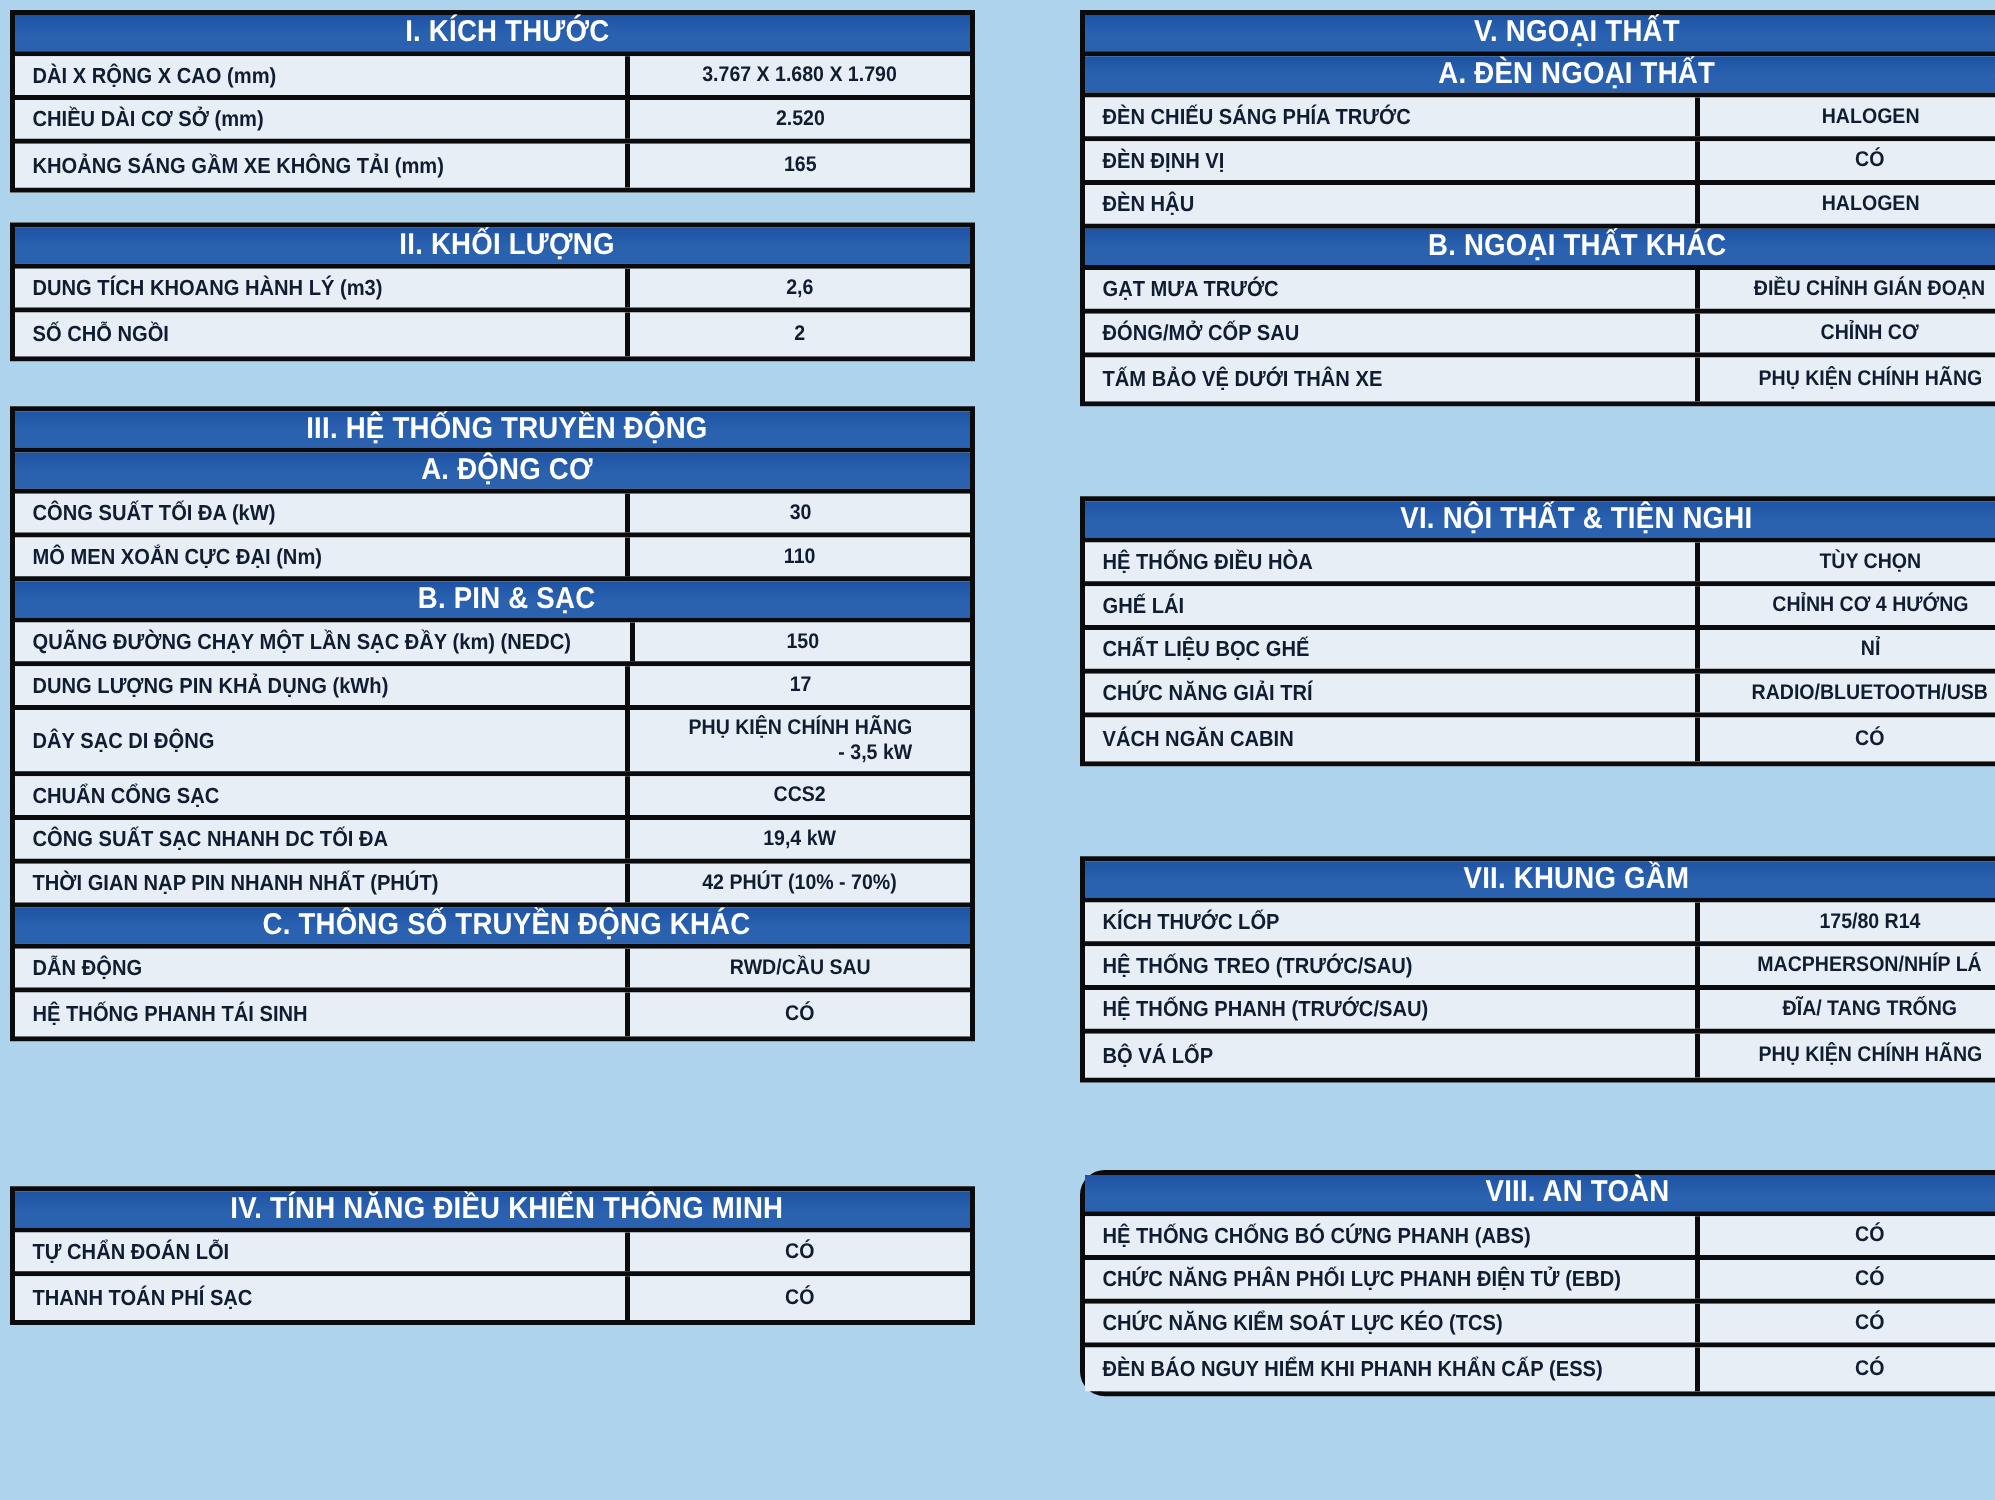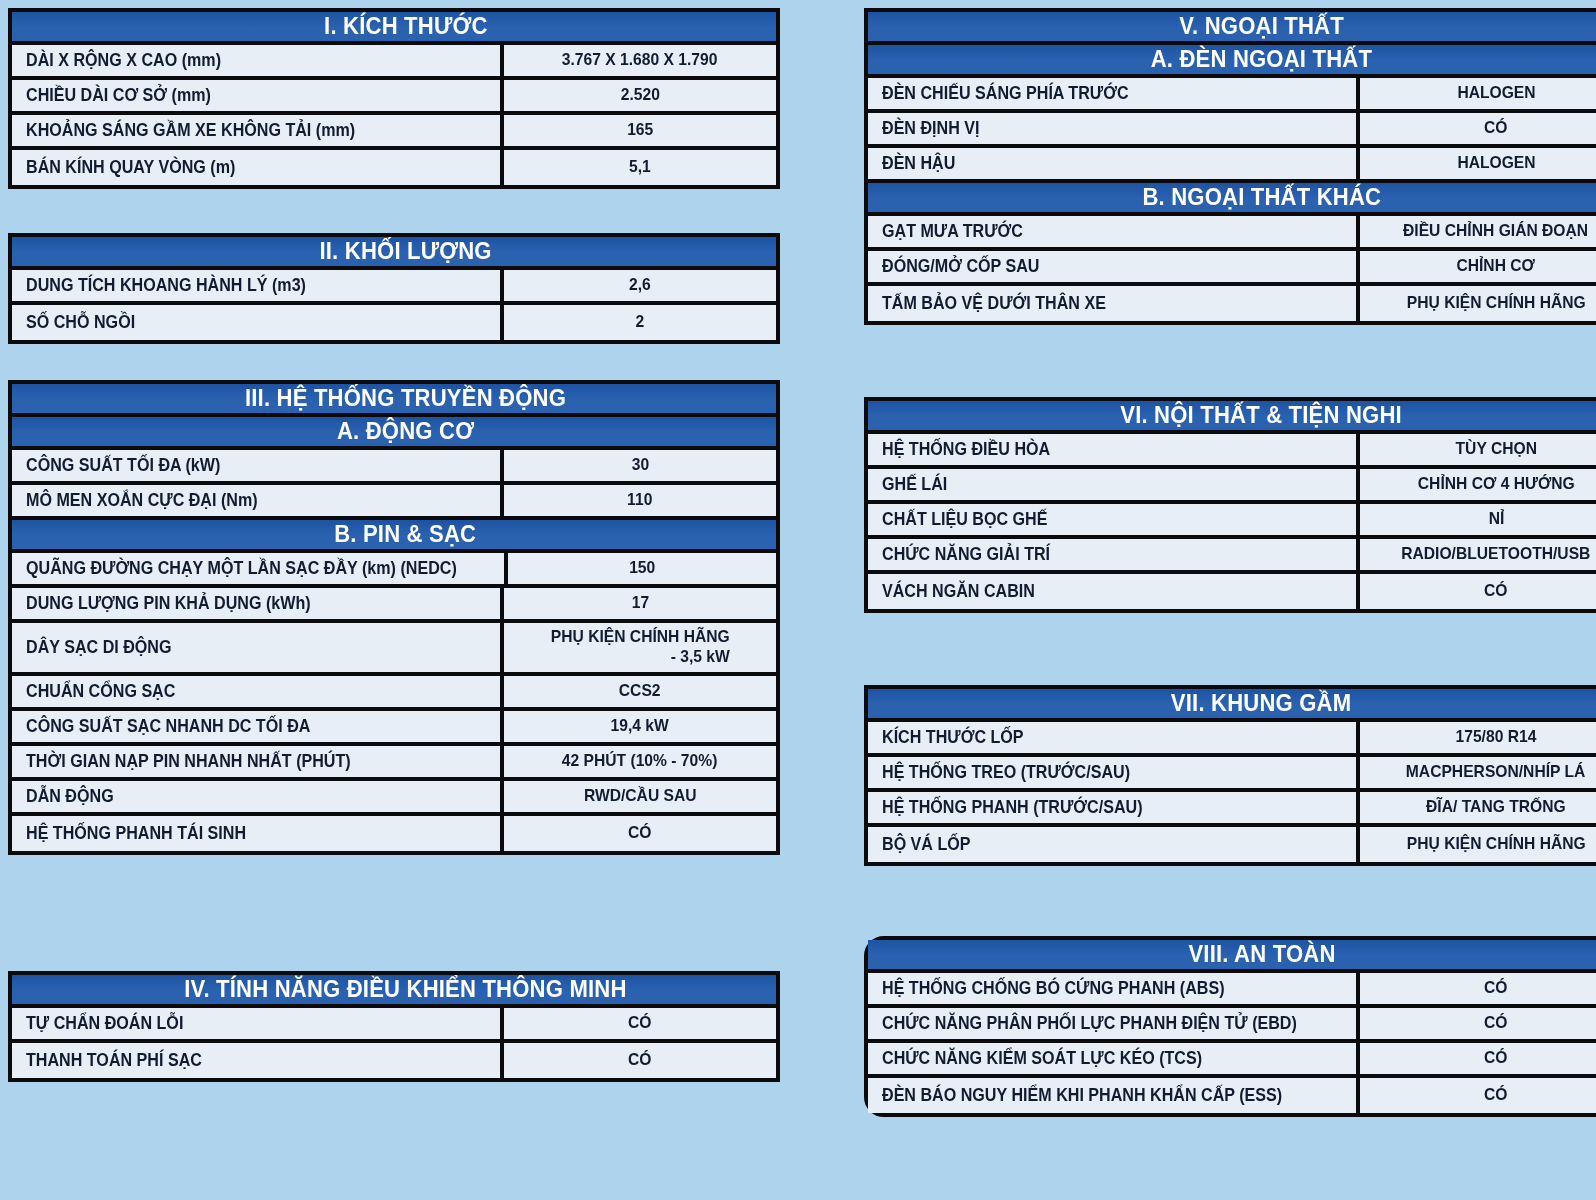--- a/index.html
+++ b/index.html
@@ -20,21 +20,21 @@
     position:relative;overflow:hidden;
   }
   .column{position:absolute;top:8px;width:772px;}
   .column-left{left:8px;}
   .column-right{left:864px;}
 
   .spec-table{
     border:4px solid var(--bd);
     background:var(--row-a);
   }
-  .column-left .spec-table:nth-child(2){margin-top:44px;}
+  .column-left .spec-table:nth-child(2){margin-top:24px;}
   .column-left .spec-table:nth-child(3){margin-top:36px;}
   .column-left .spec-table:nth-child(4){margin-top:116px;}
   .column-right .spec-table:nth-child(2){margin-top:72px;}
   .column-right .spec-table:nth-child(3){margin-top:72px;}
   .column-right .spec-table:nth-child(4){margin-top:70px;border-radius:20px;}
 
   .tbl-header,.tbl-subheader{
     height:33px;
     display:flex;align-items:center;justify-content:center;
     background:linear-gradient(180deg,var(--hdr-dark) 0%,var(--hdr) 55%);
@@ -108,28 +108,20 @@
         </div>
       </div>
       <div class="tbl-row">
         <div class="cell label">
           <span class="condensed">KHOẢNG SÁNG GẦM XE KHÔNG TẢI (mm)</span>
         </div>
         <div class="cell value">
           <span class="condensed">165</span>
         </div>
       </div>
-      <div class="tbl-row">
-        <div class="cell label">
-          <span class="condensed">BÁN KÍNH QUAY VÒNG (m)</span>
-        </div>
-        <div class="cell value">
-          <span class="condensed">5,1</span>
-        </div>
-      </div>
     </div>
     <div class="spec-table">
       <div class="tbl-header">
         <span class="condensed">II. KHỐI LƯỢNG</span>
       </div>
       <div class="tbl-row">
         <div class="cell label">
           <span class="condensed">DUNG TÍCH KHOANG HÀNH LÝ (m3)</span>
         </div>
         <div class="cell value">
@@ -213,20 +205,23 @@
         </div>
       </div>
       <div class="tbl-row">
         <div class="cell label">
           <span class="condensed">THỜI GIAN NẠP PIN NHANH NHẤT (PHÚT)</span>
         </div>
         <div class="cell value">
           <span class="condensed">42 PHÚT (10% - 70%)</span>
         </div>
       </div>
+      <div class="tbl-subheader">
+        <span class="condensed">C. THÔNG SỐ TRUYỀN ĐỘNG KHÁC</span>
+      </div>
       <div class="tbl-row">
         <div class="cell label">
           <span class="condensed">DẪN ĐỘNG</span>
         </div>
         <div class="cell value">
           <span class="condensed">RWD/CẦU SAU</span>
         </div>
       </div>
       <div class="tbl-row">
         <div class="cell label">

